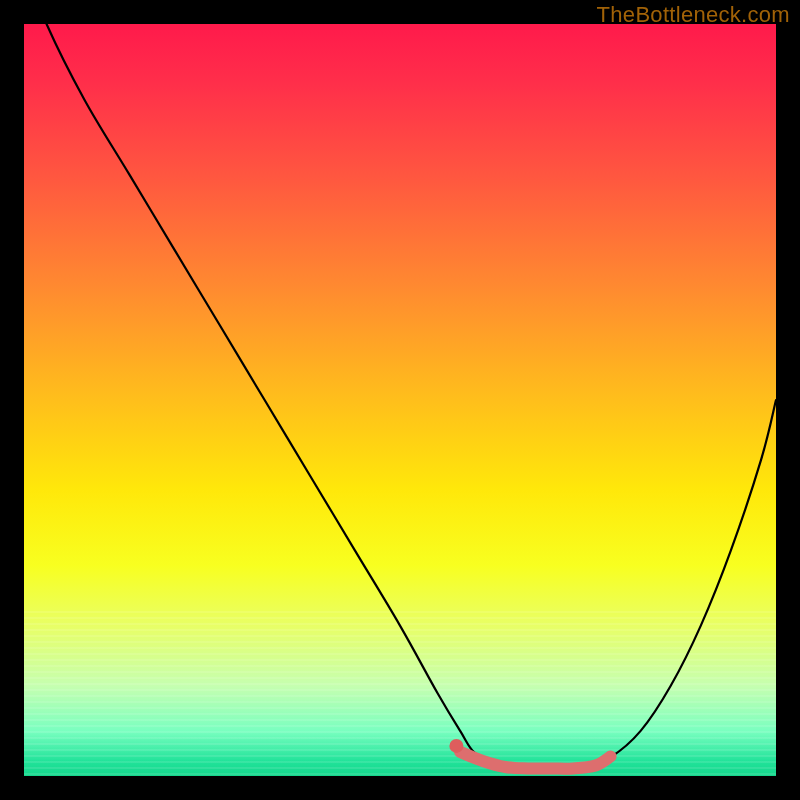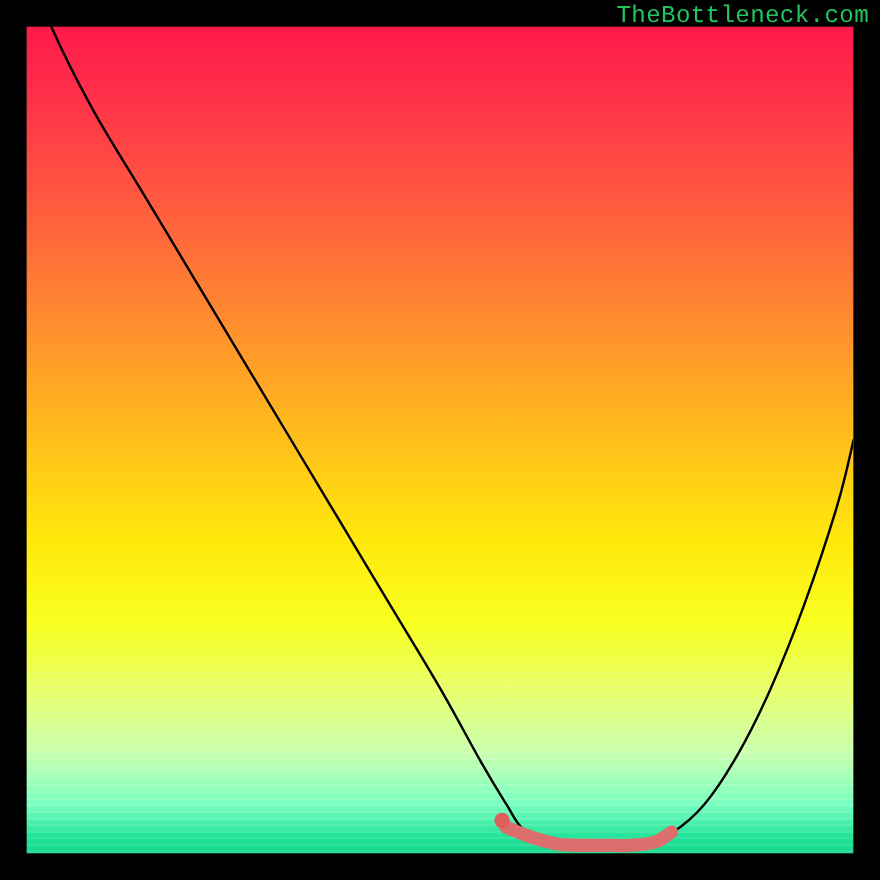--- a/index.html
+++ b/index.html
@@ -43,23 +43,23 @@
     background: repeating-linear-gradient(
       to bottom,
       rgba(255,255,255,0.10) 0 2px,
       rgba(0,0,0,0) 2px 6px
     );
   }
   .watermark {
     position: absolute;
     top: 2px;
     right: 10px;
-    font-family: Liberation Mono, monospace;
+    font-family: Liberation Sans, sans-serif;
     font-size: 22px;
-    color: #22c55e;
+    color: #a16207;
     letter-spacing: 0.3px;
     z-index: 20;
   }
   svg.curve {
     position: absolute;
     left: 0; top: 0;
     width: 100%; height: 100%;
     z-index: 10;
   }
 </style>

